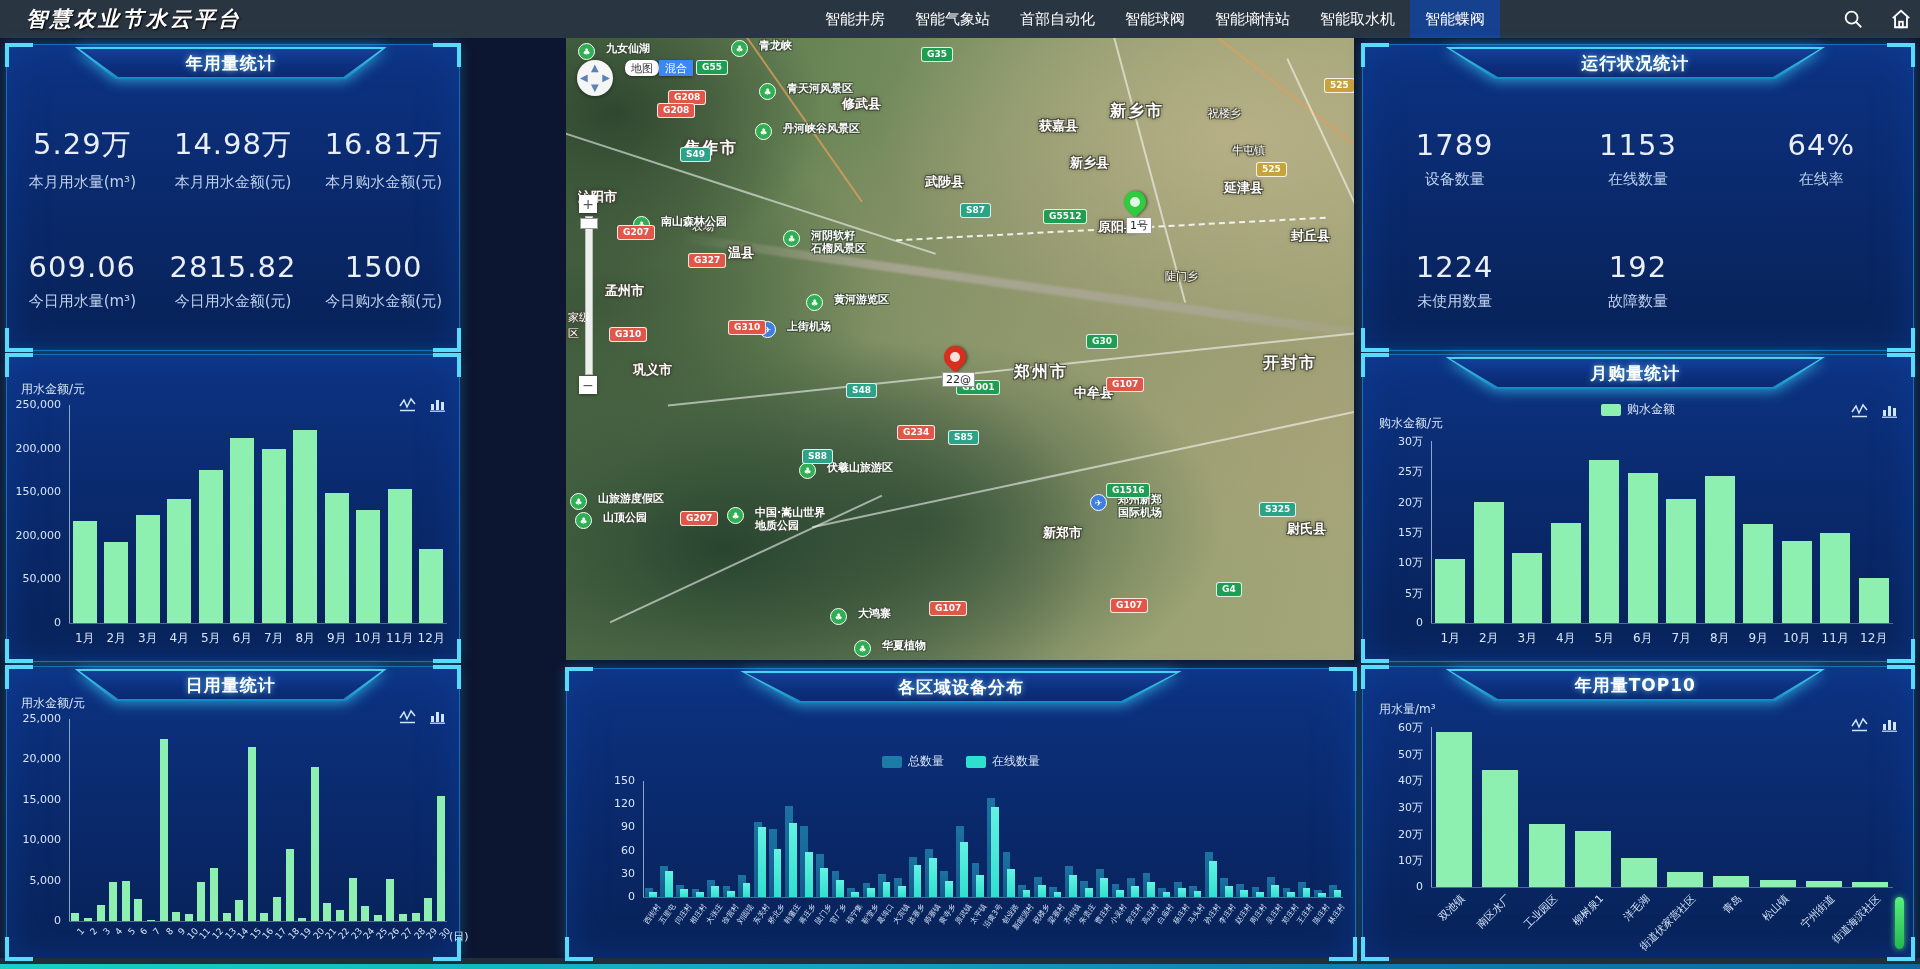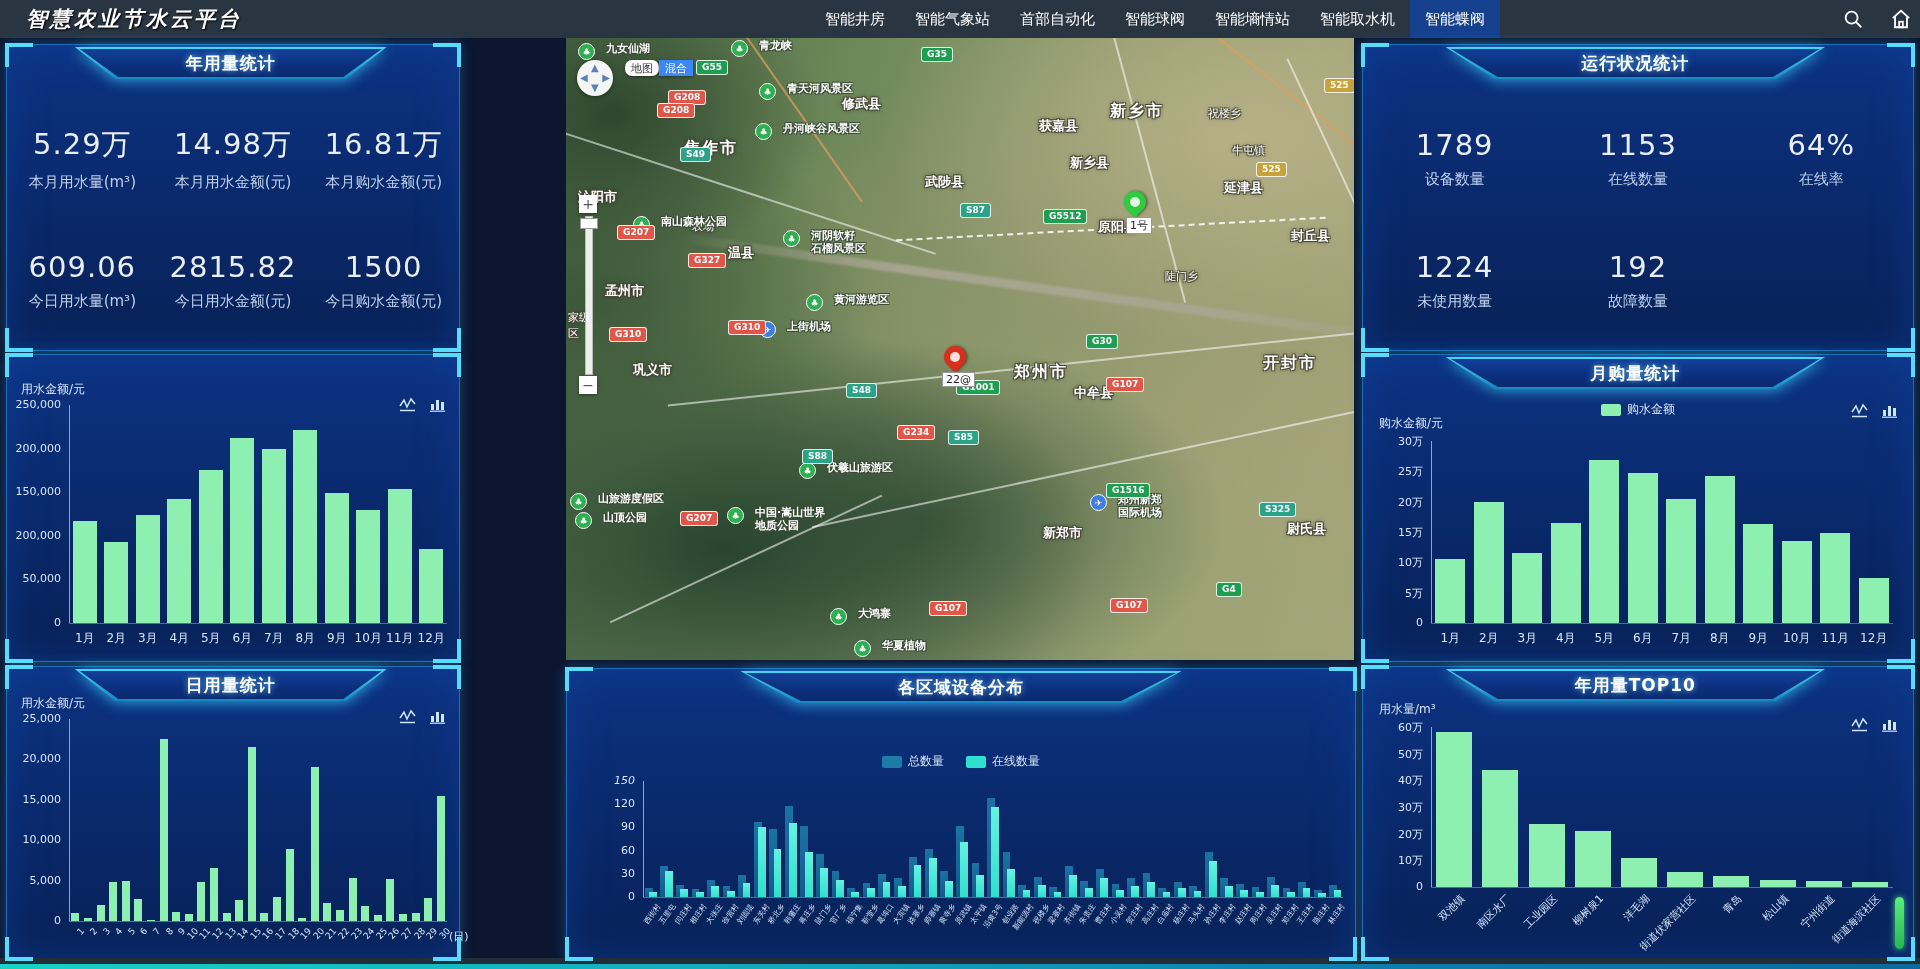--- a/index.html
+++ b/index.html
@@ -478,21 +478,21 @@
             <div class="sw" style="background: rgb(47, 224, 207);"></div>
             <span>在线数量</span>
           </div>
         </div>
         <div class="yline" style="left: 76px; top: 112px; height: 116px;"></div>
         <div class="tick" style="left: 0px; width: 68px; top: 221px;">0</div>
         <div class="tick" style="left: 0px; width: 68px; top: 197.8px;">30</div>
         <div class="tick" style="left: 0px; width: 68px; top: 174.6px;">60</div>
         <div class="tick" style="left: 0px; width: 68px; top: 151.4px;">90</div>
         <div class="tick" style="left: 0px; width: 68px; top: 128.2px;">120</div>
-        <div class="tick" style="left: 0px; width: 68px; top: 105px; font-style: italic;">150</div>
+        <div class="tick" style="left: 0px; width: 68px; top: 105px;">150</div>
         <div class="xline" style="left: 76px; width: 700px; top: 228px;"></div>
         <div class="bar" style="left: 77.8667px; width: 7.77778px; top: 218.72px; height: 9.28px; background: linear-gradient(rgba(29, 123, 168, 0.9), rgba(29, 123, 168, 0.6));"></div>
         <div class="bar" style="left: 82.2222px; width: 7.77778px; top: 222.587px; height: 5.41333px; background: linear-gradient(rgb(100, 242, 226), rgb(47, 224, 207));"></div>
         <div class="xlab rot" style="font-size: 7.5px; left: 87.7778px; top: 233px; transform: translateX(-100%) rotate(-55deg);">西街村</div>
         <div class="bar" style="left: 93.4222px; width: 7.77778px; top: 197.067px; height: 30.9333px; background: linear-gradient(rgba(29, 123, 168, 0.9), rgba(29, 123, 168, 0.6));"></div>
         <div class="bar" style="left: 97.7778px; width: 7.77778px; top: 202.48px; height: 25.52px; background: linear-gradient(rgb(100, 242, 226), rgb(47, 224, 207));"></div>
         <div class="xlab rot" style="font-size: 7.5px; left: 103.333px; top: 233px; transform: translateX(-100%) rotate(-55deg);">五里屯</div>
         <div class="bar" style="left: 108.978px; width: 7.77778px; top: 215.627px; height: 12.3733px; background: linear-gradient(rgba(29, 123, 168, 0.9), rgba(29, 123, 168, 0.6));"></div>
         <div class="bar" style="left: 113.333px; width: 7.77778px; top: 220.267px; height: 7.73333px; background: linear-gradient(rgb(100, 242, 226), rgb(47, 224, 207));"></div>
         <div class="xlab rot" style="font-size: 7.5px; left: 118.889px; top: 233px; transform: translateX(-100%) rotate(-55deg);">闫庄村</div>

